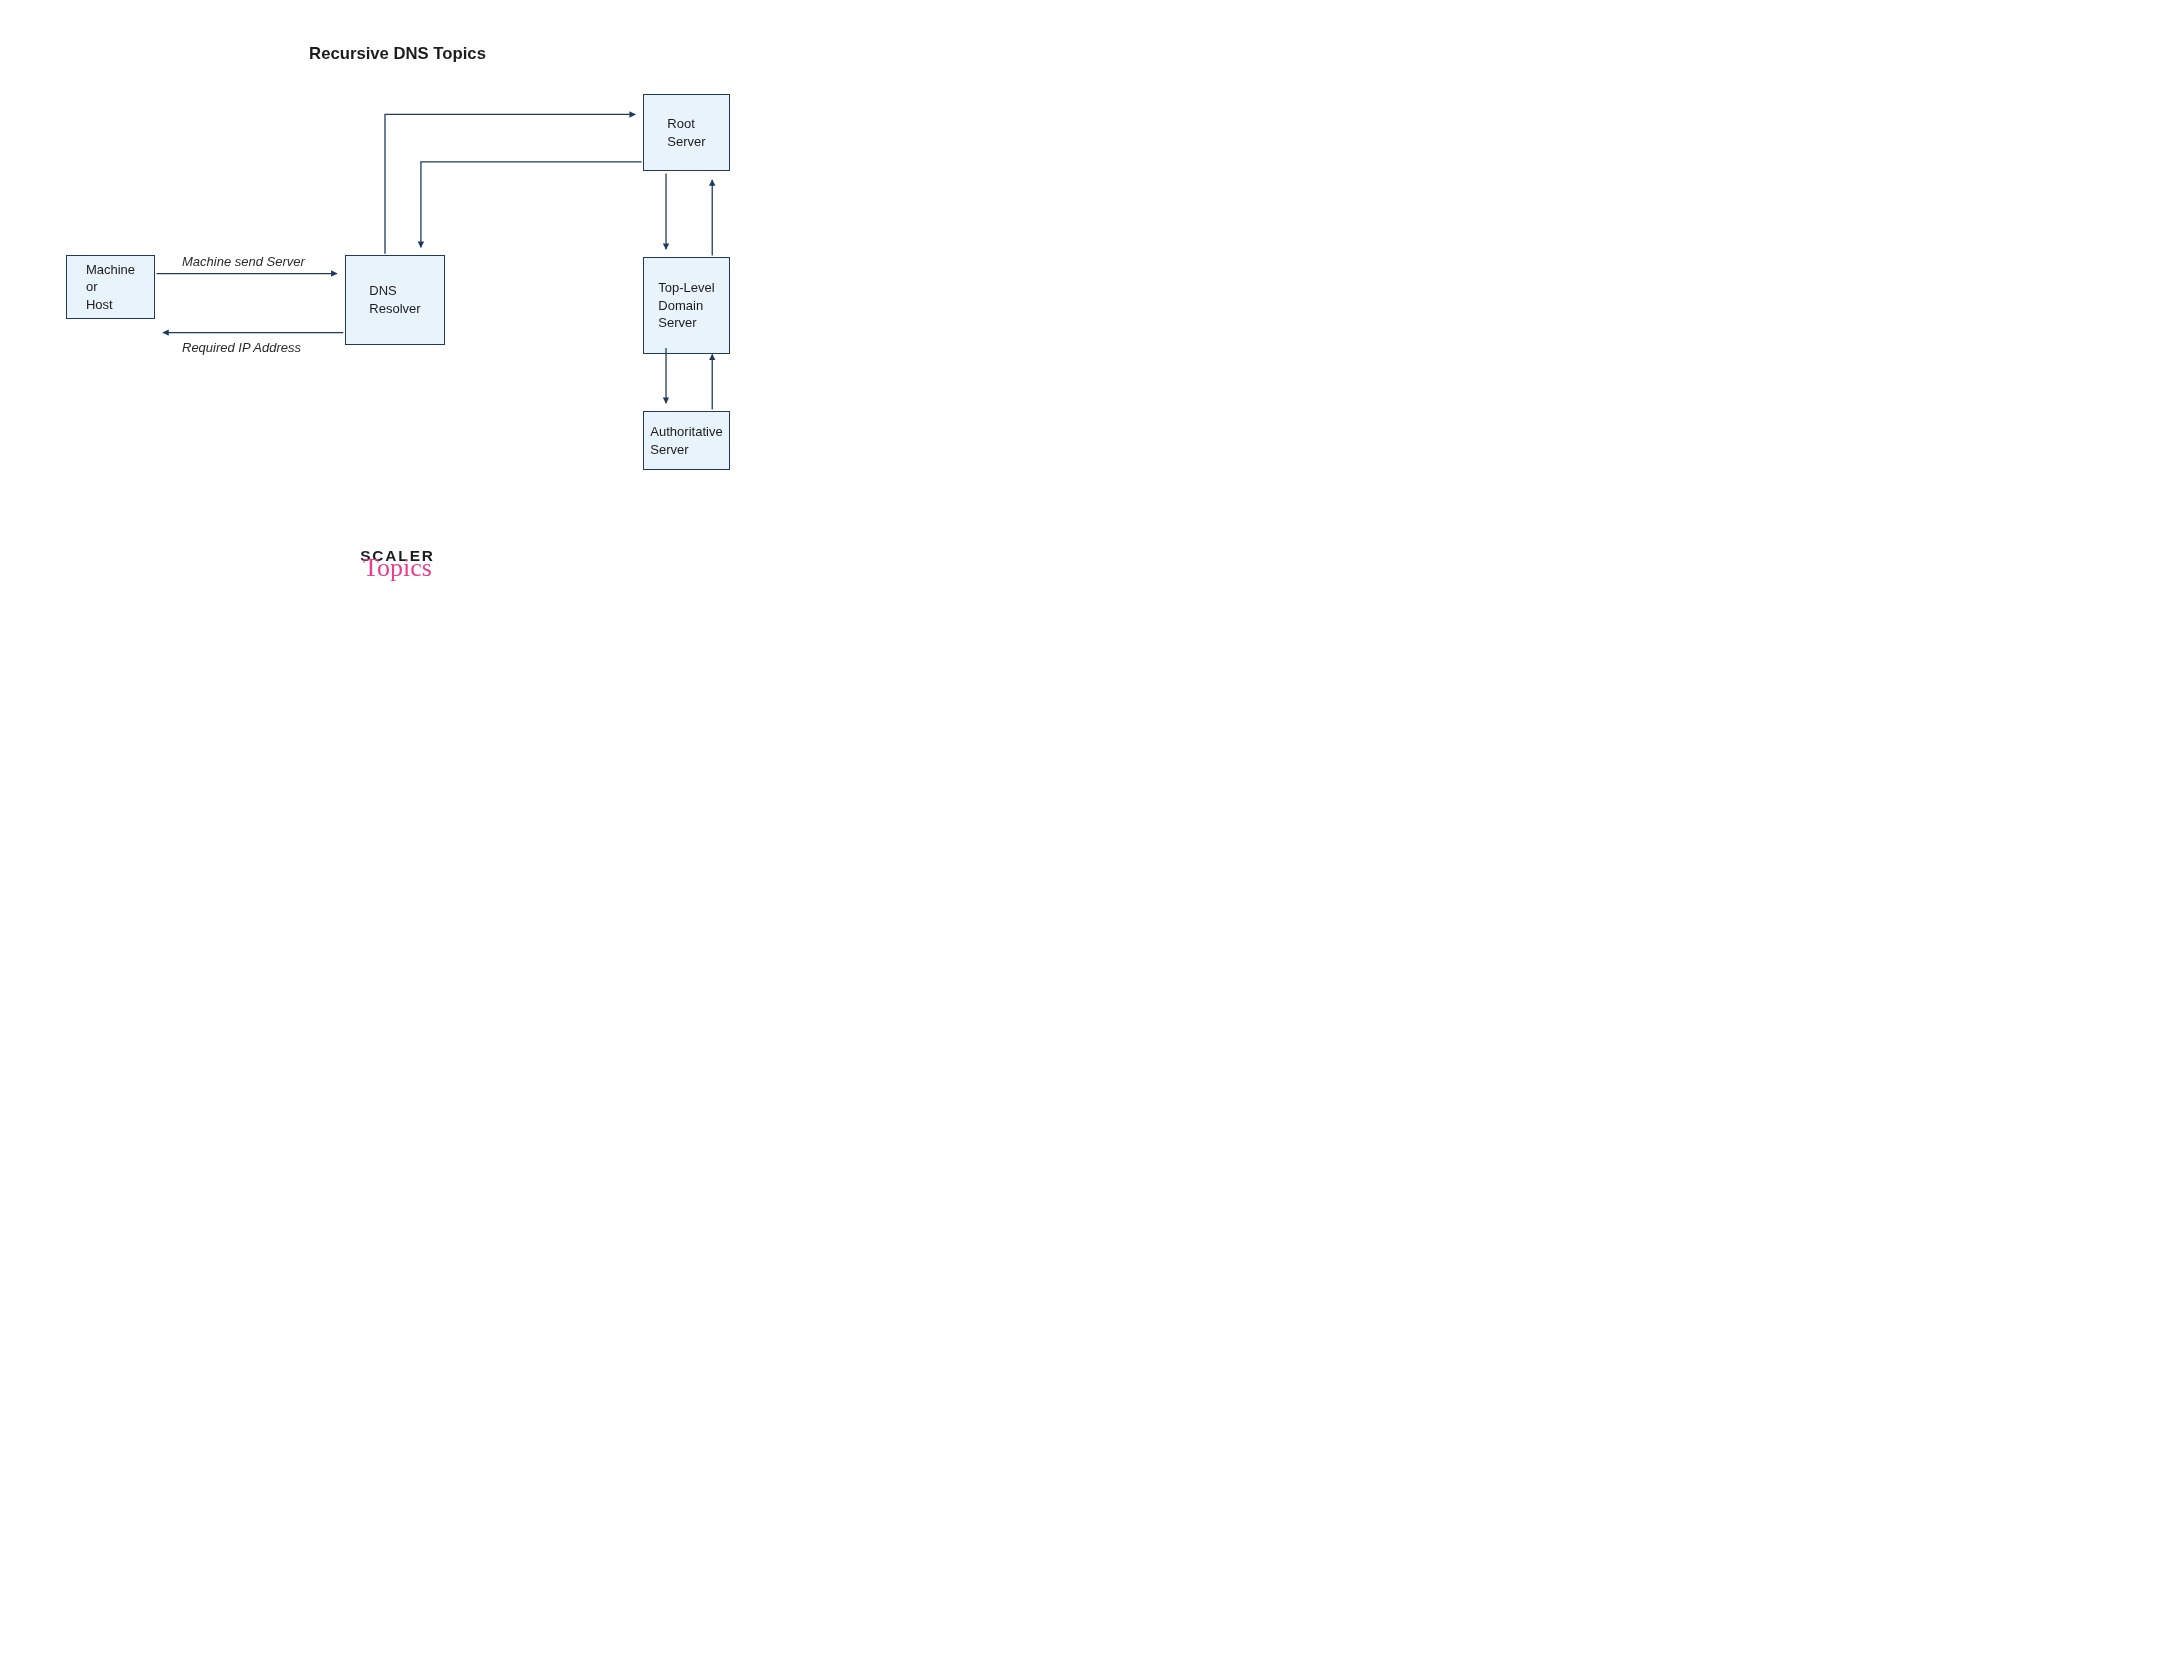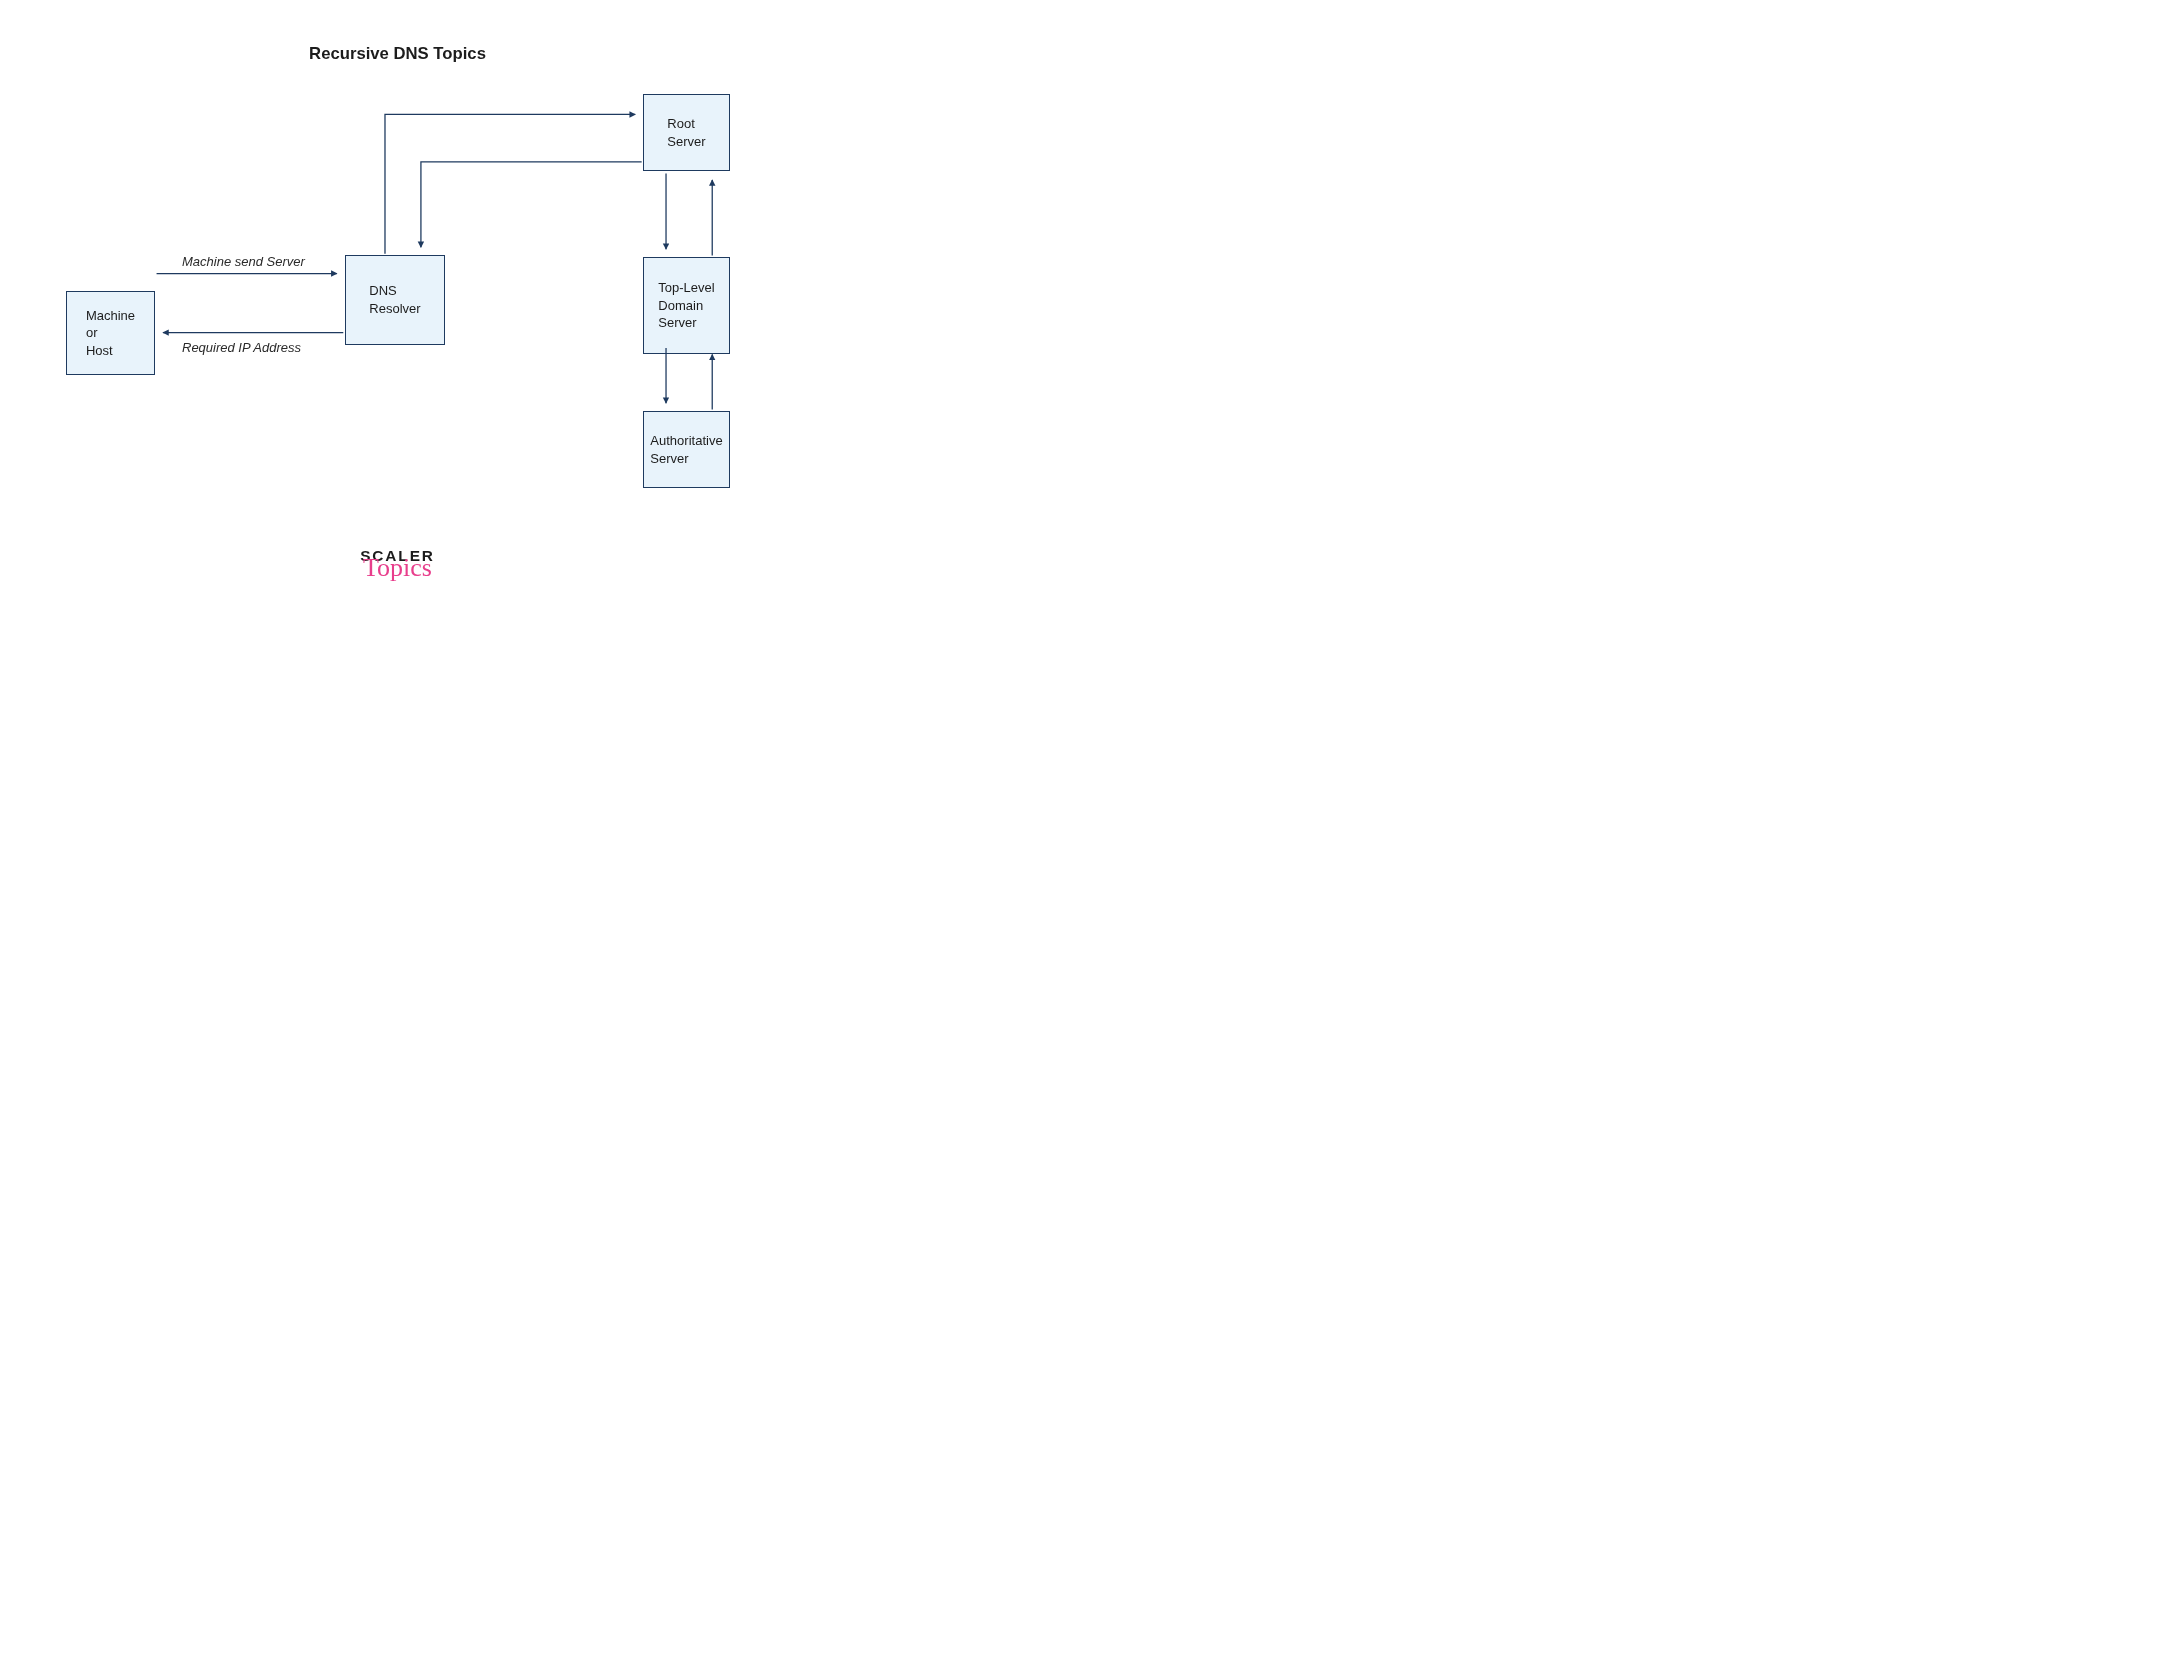--- a/index.html
+++ b/index.html
@@ -68,29 +68,29 @@
     line-height: 0.8;
     margin-top: -5.1px;
     text-align: center;
   }
 </style>
 </head>
 <body>
 
 <div class="title">Recursive DNS Topics</div>
 
-<div class="node" style="left:66px; top:255px; width:89px; height:84px;margin-top:36px;">Machine<br>or<br>Host</div>
+<div class="node" style="left:66px; top:255px; width:89px; height:64px;">Machine<br>or<br>Host</div>
 
 <div class="node" style="left:345px; top:255px; width:100px; height:90px;">DNS<br>Resolver</div>
 
 <div class="node" style="left:643px; top:94px; width:87px; height:77px;">Root<br>Server</div>
 
 <div class="node" style="left:643px; top:257px; width:87px; height:97px;">Top-Level<br>Domain<br>Server</div>
 
-<div class="node" style="left:643px; top:411px; width:87px; height:77px;">Authoritative<br>Server</div>
+<div class="node" style="left:643px; top:411px; width:87px; height:59px;">Authoritative<br>Server</div>
 
 <div class="edge-label" style="left:182px; top:254px;">Machine send Server</div>
 
 <div class="edge-label" style="left:182px; top:340px;">Required IP Address</div>
 
 <svg class="arrows" viewBox="0 0 1239 950" width="795" height="610">
   <defs>
     <marker id="arrowhead" markerWidth="12" markerHeight="12" refX="9" refY="5" orient="auto" markerUnits="userSpaceOnUse">
       <path d="M0,0 L10,5 L0,10 Z" fill="#1e3a5f"></path>
     </marker>

